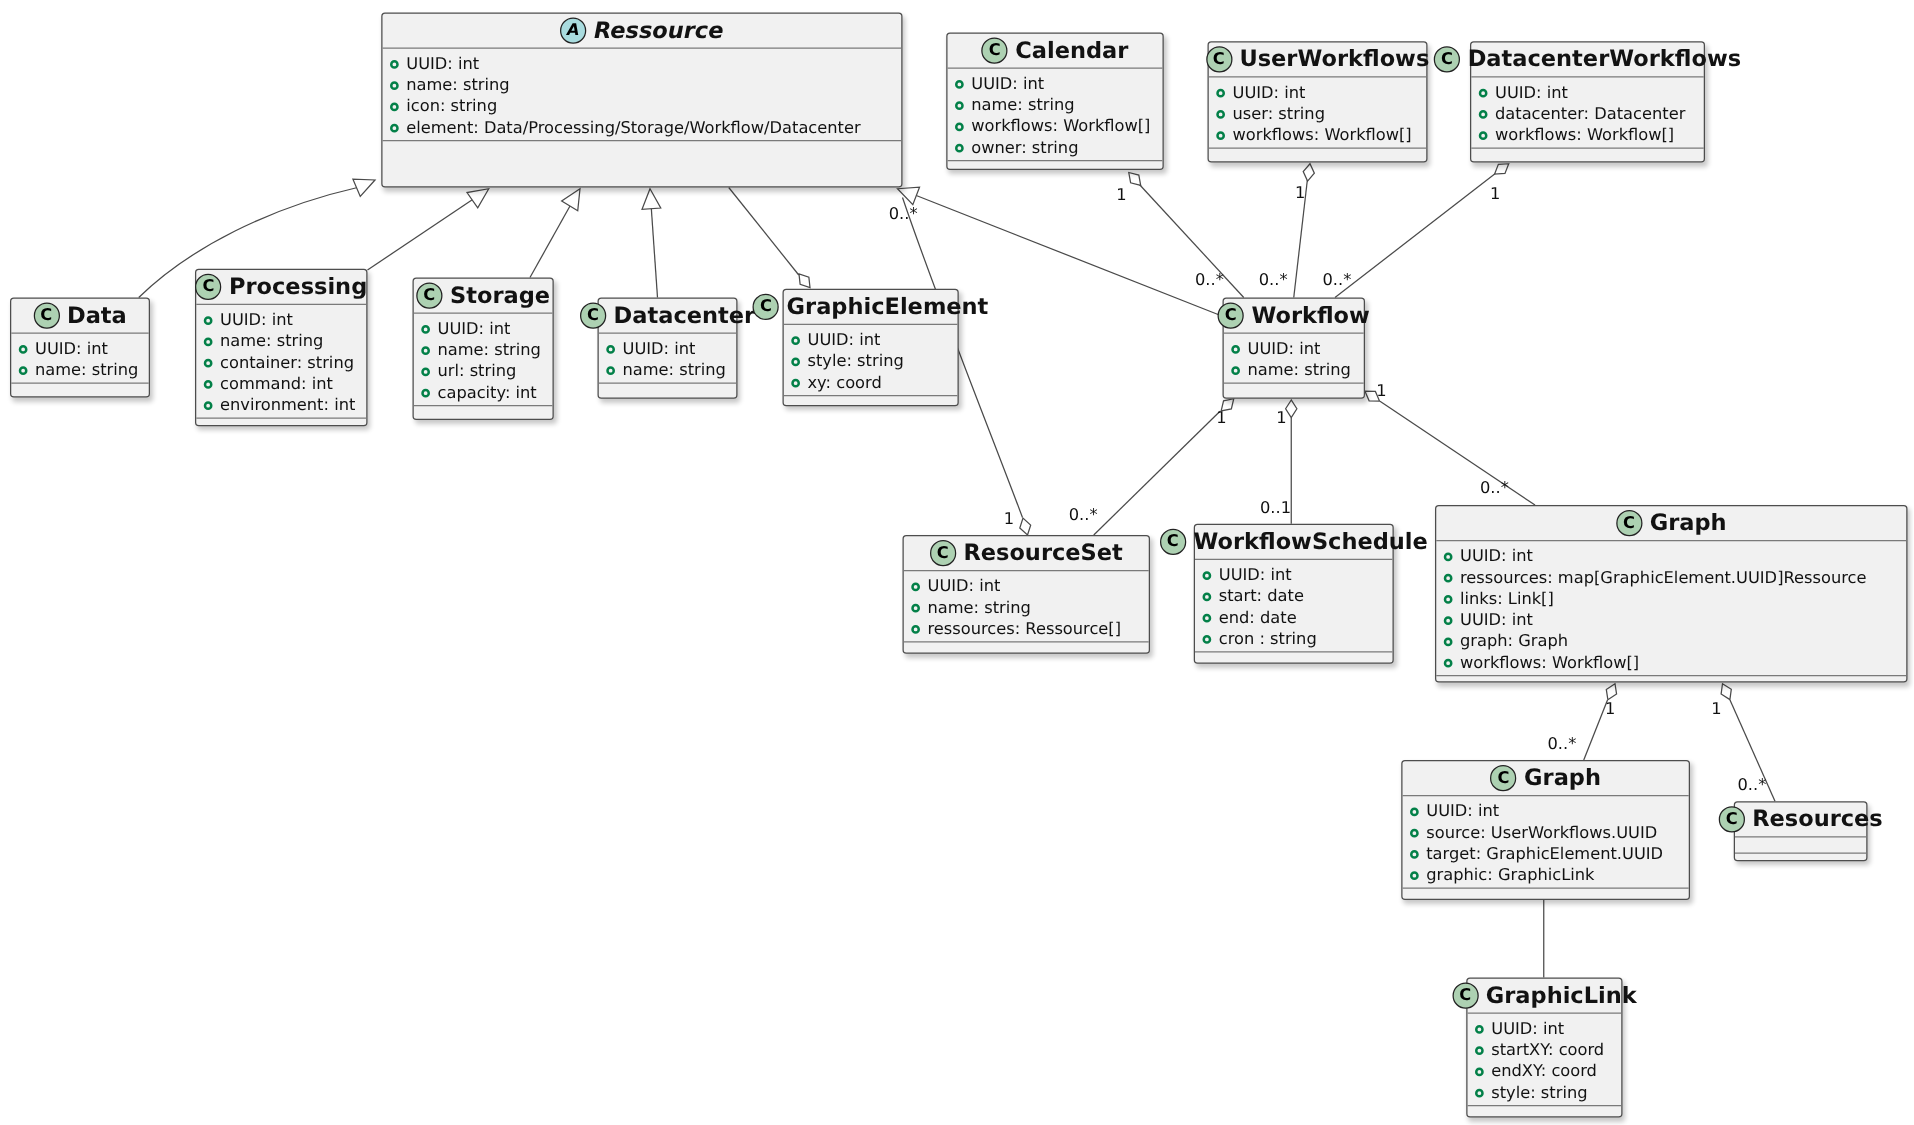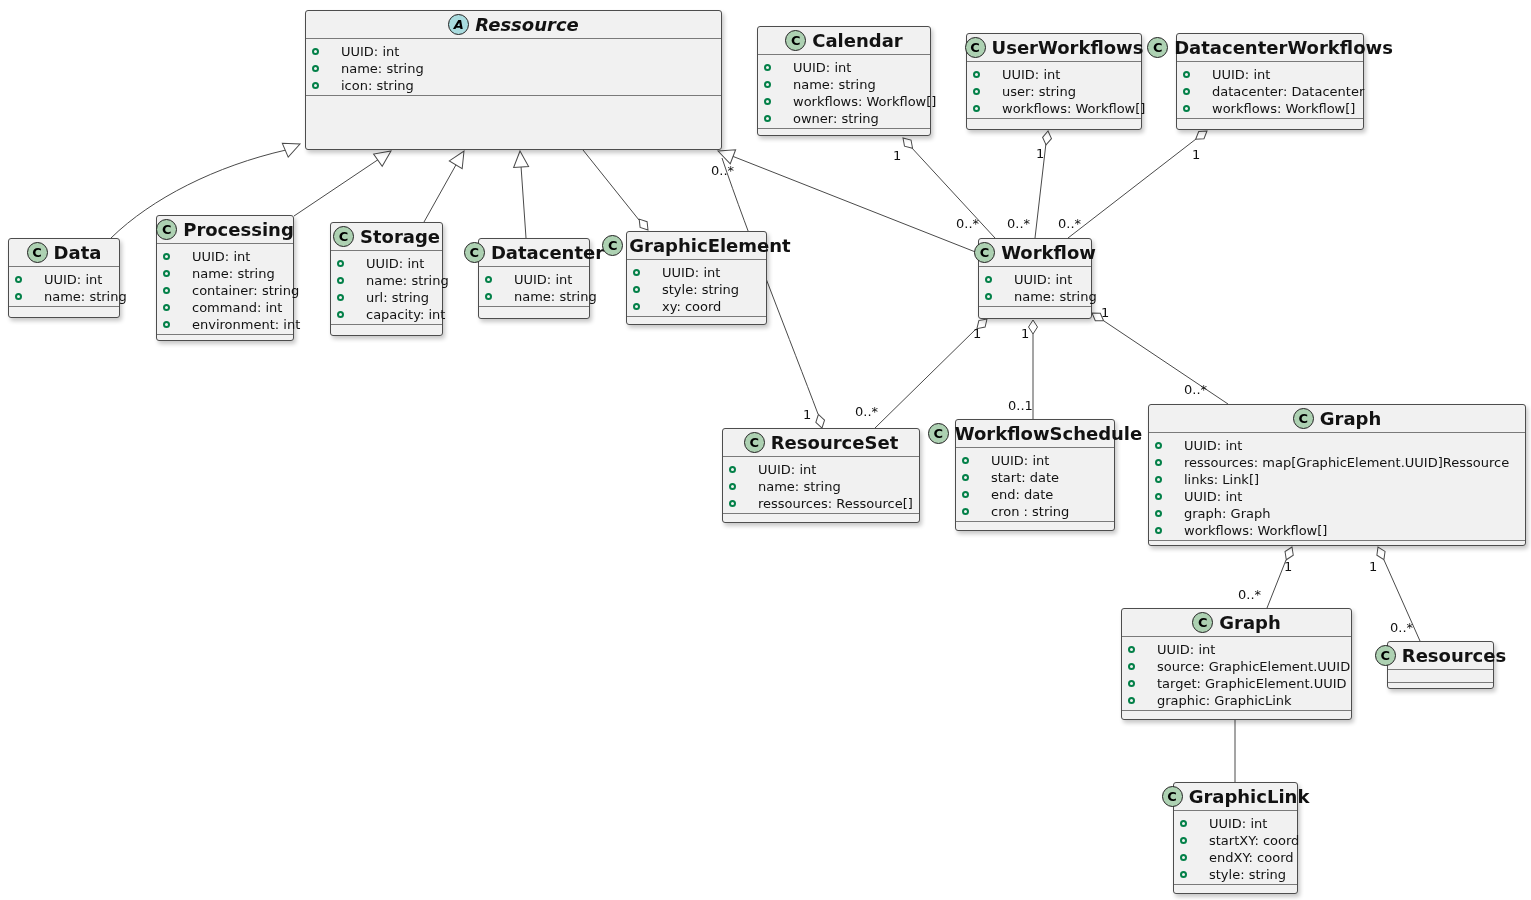--- a/index.html
+++ b/index.html
@@ -22,21 +22,21 @@
   .circ {
     width:21px; height:21px; border-radius:50%; box-sizing:border-box;
     background:#ADD1B2; border:1px solid #222222;
     display:flex; align-items:center; justify-content:center;
     font-size:13px; font-weight:bold; color:#000; flex:0 0 auto;
   }
   .uml-class.abstract .circ { background:#A9DCDF; font-style:italic; }
   .cls-title { font-size:18px; color:#121212;font-weight:bold; }
   .uml-class.abstract .cls-title { font-style:italic; }
   .cls-attrs { flex:0 0 auto; padding:4px 8px 1px 6px; min-height:7px; }
-  .attr-row { display:flex; align-items:center; gap:22px; height:17px; white-space:nowrap; }
+  .attr-row { display:flex; align-items:center; gap:6px; height:17px; white-space:nowrap; }
   .bullet {
     width:7px; height:7px; border-radius:50%; box-sizing:border-box;
     border:2px solid #038048; background:transparent; flex:0 0 auto;
   }
   .attr-text { font-size:13px; color:#121212; }
   .cls-methods { flex:1 1 auto; border-top:1px solid #7a7a7a; min-height:6px; }
   .edge-path { fill:none; stroke:#4A4A4A; stroke-width:1; }
   .edge-marker { fill:#ffffff; stroke:#4A4A4A; stroke-width:1; }
   .edge-label { font-size:13px; fill:#111111; font-family:"DejaVu Sans", sans-serif; }
 </style>
@@ -107,20 +107,24 @@
             <span class="attr-text">UUID: int</span>
           </div>
           <div class="attr-row">
             <span class="bullet"></span>
             <span class="attr-text">name: string</span>
           </div>
           <div class="attr-row">
             <span class="bullet"></span>
             <span class="attr-text">icon: string</span>
           </div>
+          <div class="attr-row">
+            <span class="bullet"></span>
+            <span class="attr-text">element: Data/Processing/Storage/Workflow/Datacenter</span>
+          </div>
         </div>
         <div class="cls-methods"></div>
       </div>
       <div class="uml-class" style="left: 757px; top: 26px; width: 174px; height: 110px;">
         <div class="cls-header">
           <span class="circ">C</span>
           <span class="cls-title">Calendar</span>
         </div>
         <div class="cls-attrs">
           <div class="attr-row">
@@ -394,21 +398,21 @@
           <span class="circ">C</span>
           <span class="cls-title">Graph</span>
         </div>
         <div class="cls-attrs">
           <div class="attr-row">
             <span class="bullet"></span>
             <span class="attr-text">UUID: int</span>
           </div>
           <div class="attr-row">
             <span class="bullet"></span>
-            <span class="attr-text">source: GraphicElement.UUID</span>
+            <span class="attr-text">source: UserWorkflows.UUID</span>
           </div>
           <div class="attr-row">
             <span class="bullet"></span>
             <span class="attr-text">target: GraphicElement.UUID</span>
           </div>
           <div class="attr-row">
             <span class="bullet"></span>
             <span class="attr-text">graphic: GraphicLink</span>
           </div>
         </div>

